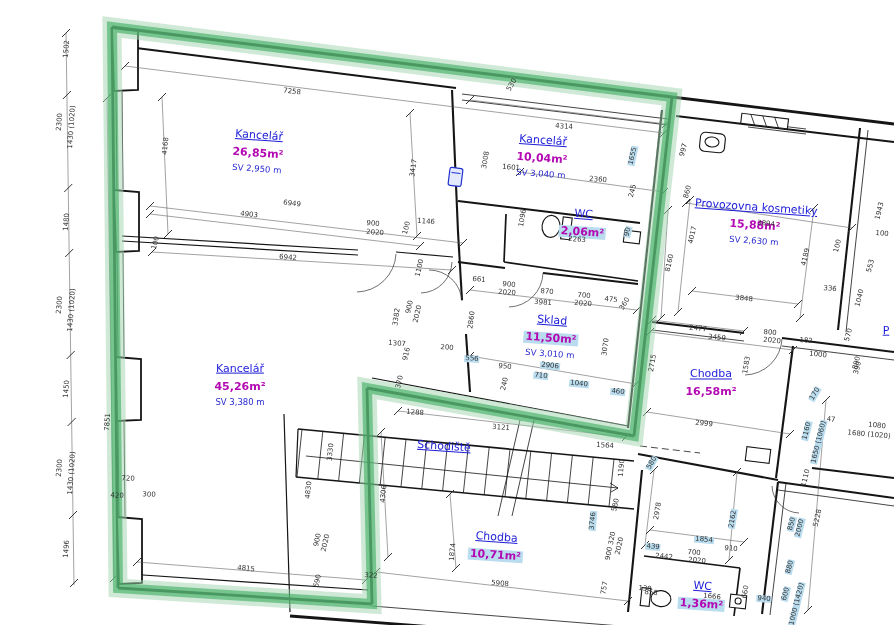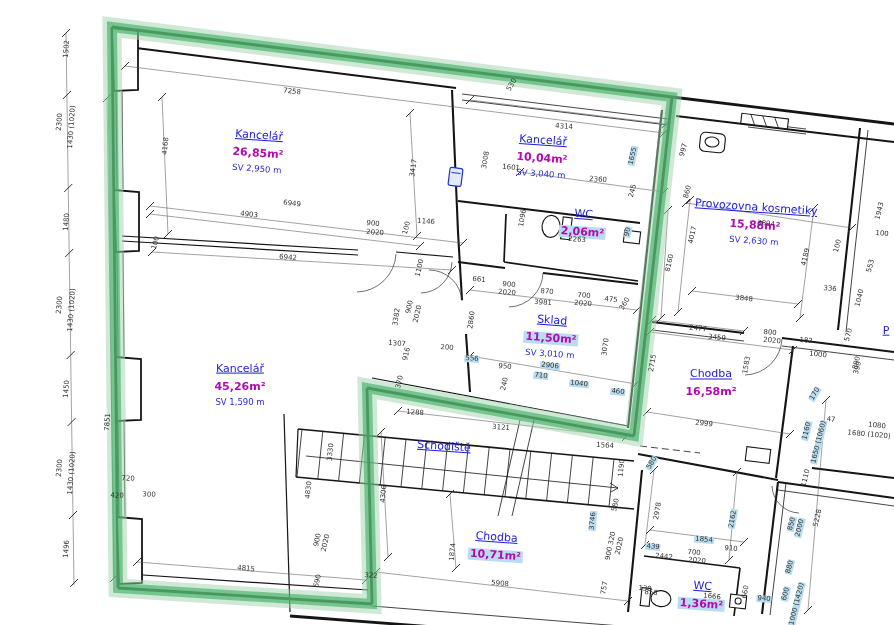--- a/index.html
+++ b/index.html
@@ -262,21 +262,21 @@
       <path class="green-main" d="M112,27 L672,97 L634,436 L367,388 L372,604 L118,588 Z"></path>
     </g>
   </svg>
 
   <div id="label-layer">
       <div class="room" style="left: 258px; top: 152px; transform: translate(-50%, -50%) rotate(4deg);"><span class="rname">Kancelář</span><span class="rarea">26,85m²</span><span class="rsv">SV 2,950 m</span></div>
       <div class="room" style="left: 542px; top: 157px; transform: translate(-50%, -50%) rotate(4deg);"><span class="rname">Kancelář</span><span class="rarea">10,04m²</span><span class="rsv">SV 3,040 m</span></div>
       <div class="room" style="left: 583px; top: 224px; transform: translate(-50%, -50%) rotate(4deg);"><span class="rname">WC</span><span class="rarea hl">2,06m²</span></div>
       <div class="room" style="left: 755px; top: 224px; transform: translate(-50%, -50%) rotate(4deg);"><span class="rname">Provozovna kosmetiky</span><span class="rarea">15,88m²</span><span class="rsv">SV 2,630 m</span></div>
       <div class="room" style="left: 551px; top: 337px; transform: translate(-50%, -50%) rotate(4deg);"><span class="rname">Sklad</span><span class="rarea hl">11,50m²</span><span class="rsv">SV 3,010 m</span></div>
-      <div class="room" style="left: 240px; top: 385px; transform: translate(-50%, -50%) rotate(0deg);"><span class="rname">Kancelář</span><span class="rarea">45,26m²</span><span class="rsv">SV 1,590 m</span></div>
+      <div class="room" style="left: 240px; top: 385px; transform: translate(-50%, -50%) rotate(0deg);"><span class="rname">Kancelář</span><span class="rarea">45,26m²</span><span class="rsv">SV 3,380 m</span></div>
       <div class="room" style="left: 711px; top: 384px; transform: translate(-50%, -50%) rotate(0deg);"><span class="rname">Chodba</span><span class="rarea">16,58m²</span></div>
       <div class="room" style="left: 444px; top: 447px; transform: translate(-50%, -50%) rotate(4deg);">
         <span class="rname">Schodiště</span>
       </div>
       <div class="room" style="left: 496px; top: 547px; transform: translate(-50%, -50%) rotate(4deg);"><span class="rname">Chodba</span><span class="rarea hl">10,71m²</span></div>
       <div class="room" style="left: 702px; top: 596px; transform: translate(-50%, -50%) rotate(4deg);"><span class="rname">WC</span><span class="rarea hl">1,36m²</span></div>
       <div class="room" style="left: 886px; top: 331px; transform: translate(-50%, -50%) rotate(0deg);">
         <span class="rname">P</span>
       </div>
       <span class="dim" style="left: 67px; top: 49px; transform: translate(-50%, -50%) rotate(-86deg);">1502</span>

